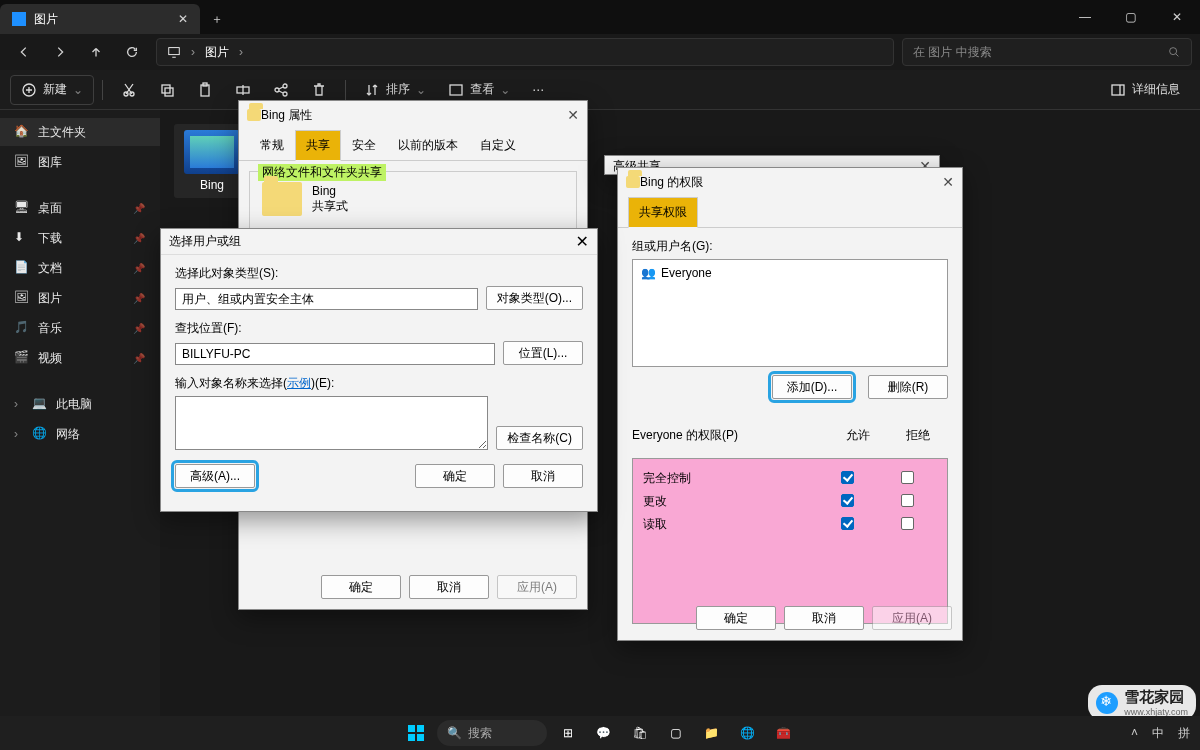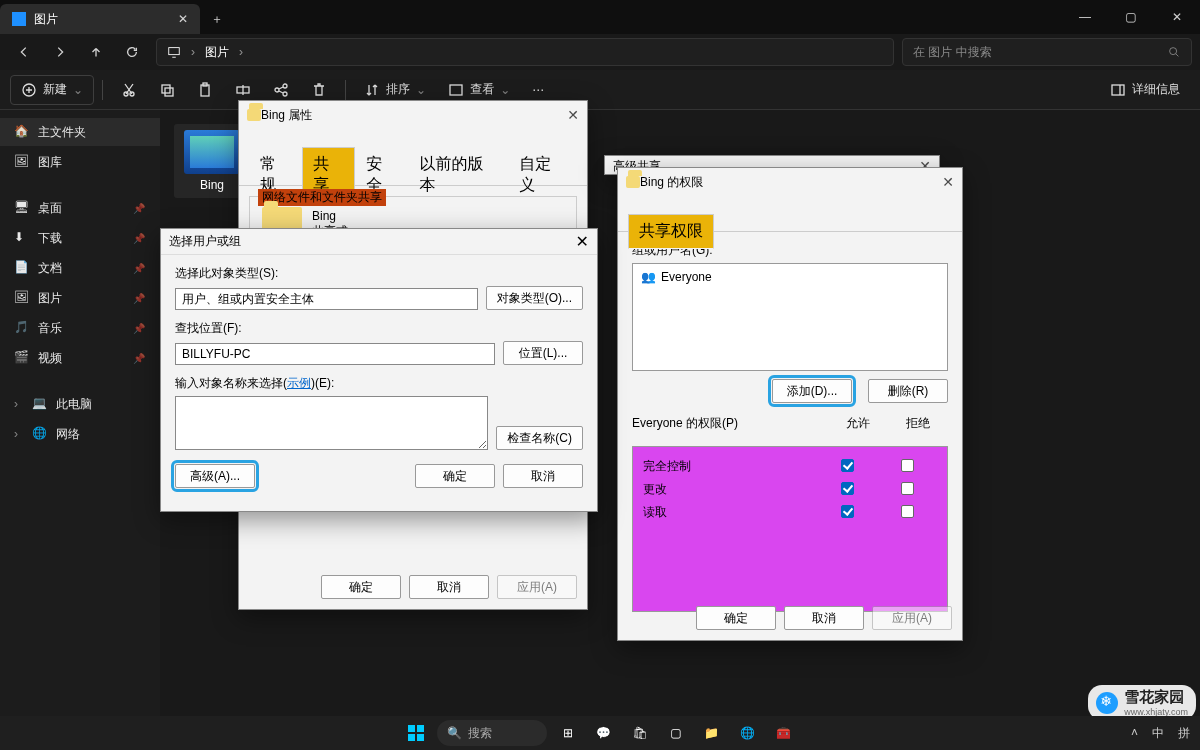--- a/index.html
+++ b/index.html
@@ -32,41 +32,41 @@
 .ssep{height:14px}
 .content{flex:1;background:#191919;position:relative;padding:14px}
 .folder{display:inline-flex;flex-direction:column;align-items:center;gap:4px;padding:6px 10px;background:rgba(255,255,255,.06);border-radius:3px}
 .folder .thumb{width:56px;height:44px;background:linear-gradient(#2a7bd8,#0f3f8c);border-radius:3px;position:relative}
 .folder .thumb::before{content:"";position:absolute;inset:6px;background:linear-gradient(#5fcfb8,#2a7bd8)}
 .statusbar{height:26px;border-top:1px solid #333;display:flex;align-items:center;padding:0 10px;gap:10px;font-size:11px;color:#aaa}
 .dialog{position:absolute;background:#f3f3f3;color:#000;border:1px solid #888;box-shadow:0 8px 24px rgba(0,0,0,.4)}
 .dtitle{height:28px;display:flex;align-items:center;padding:0 8px;font-size:12px}
 .dtitle .close{margin-left:auto;font-family:sans-serif;font-size:14px;opacity:.7}
 .tabs{display:flex;border-bottom:1px solid #ccc;padding:0 10px}
-.dtab{padding:6px 10px;font-size:16px;border:1px solid transparent;position:relative;top:18px}
+.dtab{padding:6px 10px;font-size:12px;border:1px solid transparent;position:relative;top:1px}
 .dtab.active{background:#eab308;border-color:#ccc;border-bottom-color:#f3f3f3}
 .grp{margin:10px;border:1px solid #ccc;padding:10px 12px 14px;position:relative}
-.grp .legend{position:absolute;top:-8px;left:8px;background:#c2410c;padding:0 4px;font-size:12px}
+.grp .legend{position:absolute;top:-8px;left:8px;background:#bef264;padding:0 4px;font-size:12px}
 .shareblock{display:flex;align-items:center;gap:10px}
 .shareicon{width:40px;height:34px;background:#f4d977;border-radius:2px;position:relative}
 .shareicon::before{content:"";position:absolute;top:-6px;left:2px;width:14px;height:6px;background:#f4d977;border-radius:2px 2px 0 0}
 .winbtn{min-width:80px;height:24px;background:#fdfdfd;border:1px solid #999;border-radius:2px;font-size:12px;display:inline-flex;align-items:center;justify-content:center;padding:0 10px}
 .winbtn.disabled{opacity:.5}
 .winbtn.hl{outline:3px solid #29a3e2;outline-offset:1px}
 .btnrow{display:flex;justify-content:flex-end;gap:8px;padding:10px}
 .label{font-size:12px;margin-bottom:4px}
 .txtinput{width:100%;height:22px;border:1px solid #888;background:#fff;padding:0 6px;font-size:12px}
 .txtarea{width:100%;height:54px;border:1px solid #888;background:#fff;padding:4px}
 .row{display:flex;gap:8px;align-items:flex-end;margin-bottom:10px}
 .row .txtinput,.row .txtarea{flex:1}
 .link{color:#0066cc;text-decoration:underline}
 .perm .listbox{border:1px solid #999;background:#fff;height:108px;margin-bottom:8px;padding:4px}
 .perm .listitem{display:flex;align-items:center;gap:6px;padding:2px 4px}
 .perm .btnrow2{display:flex;justify-content:flex-end;gap:16px}
-.permtable{border:1px solid #999;background:#d946ef;margin-top:8px;padding:8px 10px 8px;height:166px}
+.permtable{border:1px solid #999;background:#f9a8d4;margin-top:8px;padding:8px 10px 8px;height:166px}
 .permhead{display:flex;font-size:12px;padding-bottom:6px}
 .permhead .c1{flex:1}
 .permhead .c2,.permhead .c3{width:60px;text-align:center}
 .permrow{display:flex;align-items:center;padding:3px 0}
 .permrow .c1{flex:1}
 .permrow .c2,.permrow .c3{width:60px;text-align:center}
 .cb{width:13px;height:13px;border:1px solid #666;display:inline-block;background:#fff;border-radius:2px;position:relative}
 .cb.checked{background:#0067c0;border-color:#0067c0}
 .cb.checked::after{content:"";position:absolute;left:3px;top:0;width:4px;height:7px;border:solid #fff;border-width:0 2px 2px 0;transform:rotate(40deg)}
 .watermark{position:absolute;right:4px;bottom:30px;display:flex;align-items:center;gap:6px;background:rgba(255,255,255,.9);padding:3px 8px;border-radius:14px;color:#222;font-size:13px}
@@ -331,21 +331,21 @@
     <div class="listbox">
       <div class="listitem">
         <span class="usericon">👥</span>
         <span>Everyone</span>
       </div>
     </div>
     <div class="btnrow2">
       <button class="winbtn hl">添加(D)...</button>
       <button class="winbtn">删除(R)</button>
     </div>
-    <div class="permhead" style="margin-top:12px">
+    <div class="permhead" style="margin-top:28px">
       <div class="c1">Everyone 的权限(P)</div>
       <div class="c2">允许</div>
       <div class="c3">拒绝</div>
     </div>
     <div class="permtable">
       <div class="permrow">
         <div class="c1">完全控制</div>
         <div class="c2"><span class="cb checked"></span></div>
         <div class="c3"><span class="cb"></span></div>
       </div>

